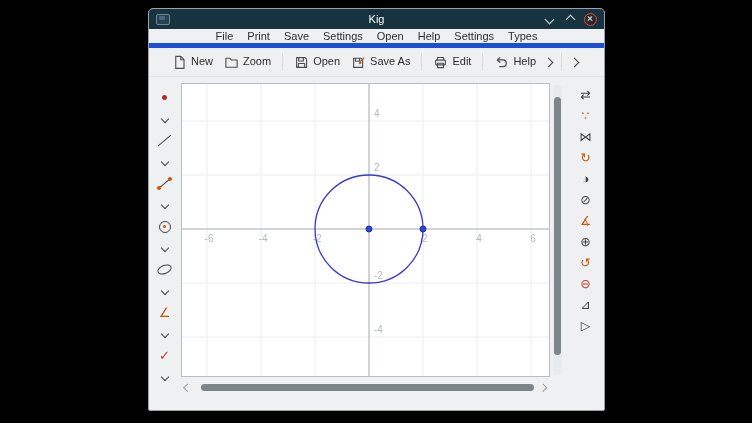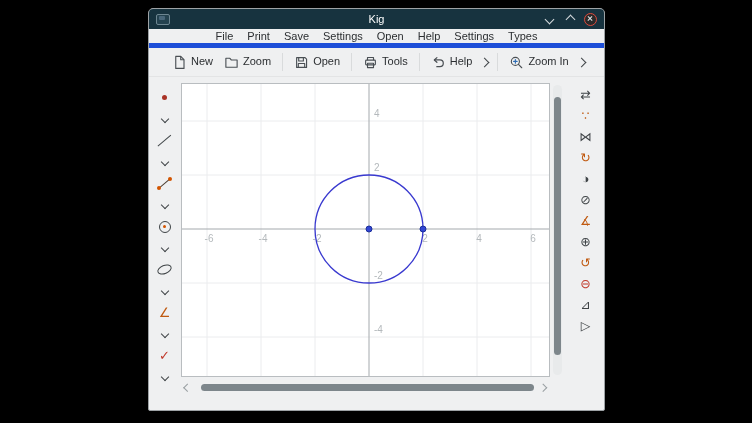--- a/index.html
+++ b/index.html
@@ -148,49 +148,50 @@
     </button>
     <div class="tsep"></div>
     <button class="tb">
       <svg width="15" height="15" viewBox="0 0 16 16" fill="none" stroke="#4a4f54" stroke-width="1.2" stroke-linejoin="round">
           <path d="M2.8 2.8h9l1.6 1.6v8.8H2.8z"></path>
           <path d="M5 2.8v3.6h5V2.8"></path>
           <path d="M4.6 13.2V9h6.8v4.2"></path>
         </svg>
       <span>Open</span>
     </button>
+    <button class="tb">
+      <svg width="15" height="15" viewBox="0 0 16 16" fill="none" stroke="#4a4f54" stroke-width="1.2" stroke-linejoin="round">
+          <path d="M2.8 3.4h8l1.6 1.6v8.2H2.8z"></path>
+          <path d="M4.8 3.4v3.2h4.4V3.4"></path>
+          <path d="M9.6 7.4l4.6-4.6" stroke="#b3541e"></path>
+          <path d="M9.6 7.4l-.7 1.8 1.8-.7z" stroke="#b3541e"></path>
+        </svg>
+      <span>Save As</span>
+    </button>
     <div class="tsep"></div>
     <button class="tb">
       <svg width="15" height="15" viewBox="0 0 16 16" fill="none" stroke="#4a4f54" stroke-width="1.2" stroke-linejoin="round">
           <path d="M4.8 5.5V2.6h6.4v2.9"></path>
           <rect x="2.8" y="5.5" width="10.4" height="5" rx="0.8"></rect>
           <path d="M4.8 13.4V8.8h6.4v4.6z"></path>
         </svg>
-      <span>Tools</span>
+      <span>Edit</span>
     </button>
     <div class="tsep"></div>
     <button class="tb">
       <svg width="15" height="15" viewBox="0 0 16 16" fill="none" stroke="#4a4f54" stroke-width="1.3" stroke-linecap="round" stroke-linejoin="round">
           <path d="M3.8 5.3h5.7a3.6 3.6 0 0 1 0 7.2H6.2"></path>
           <path d="M6.3 2.8L3.5 5.3l2.8 2.5"></path>
         </svg>
       <span>Help</span>
     </button>
     <button class="tchev">
         <i class="chev right"></i>
       </button>
     <div class="tsep"></div>
-    <button class="tb">
-      <svg width="15" height="15" viewBox="0 0 16 16" fill="none" stroke="#4a4f54" stroke-width="1.2" stroke-linecap="round">
-          <circle cx="6.8" cy="6.8" r="4.3"></circle>
-          <path d="M10.1 10.1l3.5 3.5"></path>
-          <path d="M4.9 6.8h3.8M6.8 4.9v3.8" stroke="#2d6cb5"></path>
-        </svg>
-      <span>Zoom In</span>
-    </button>
     <button class="tchev">
         <i class="chev right"></i>
       </button>
   </div>
 
   <div class="lefttools">
     <div class="ltool">
         <span class="icon-point"></span>
       </div>
     <div class="lchev">

